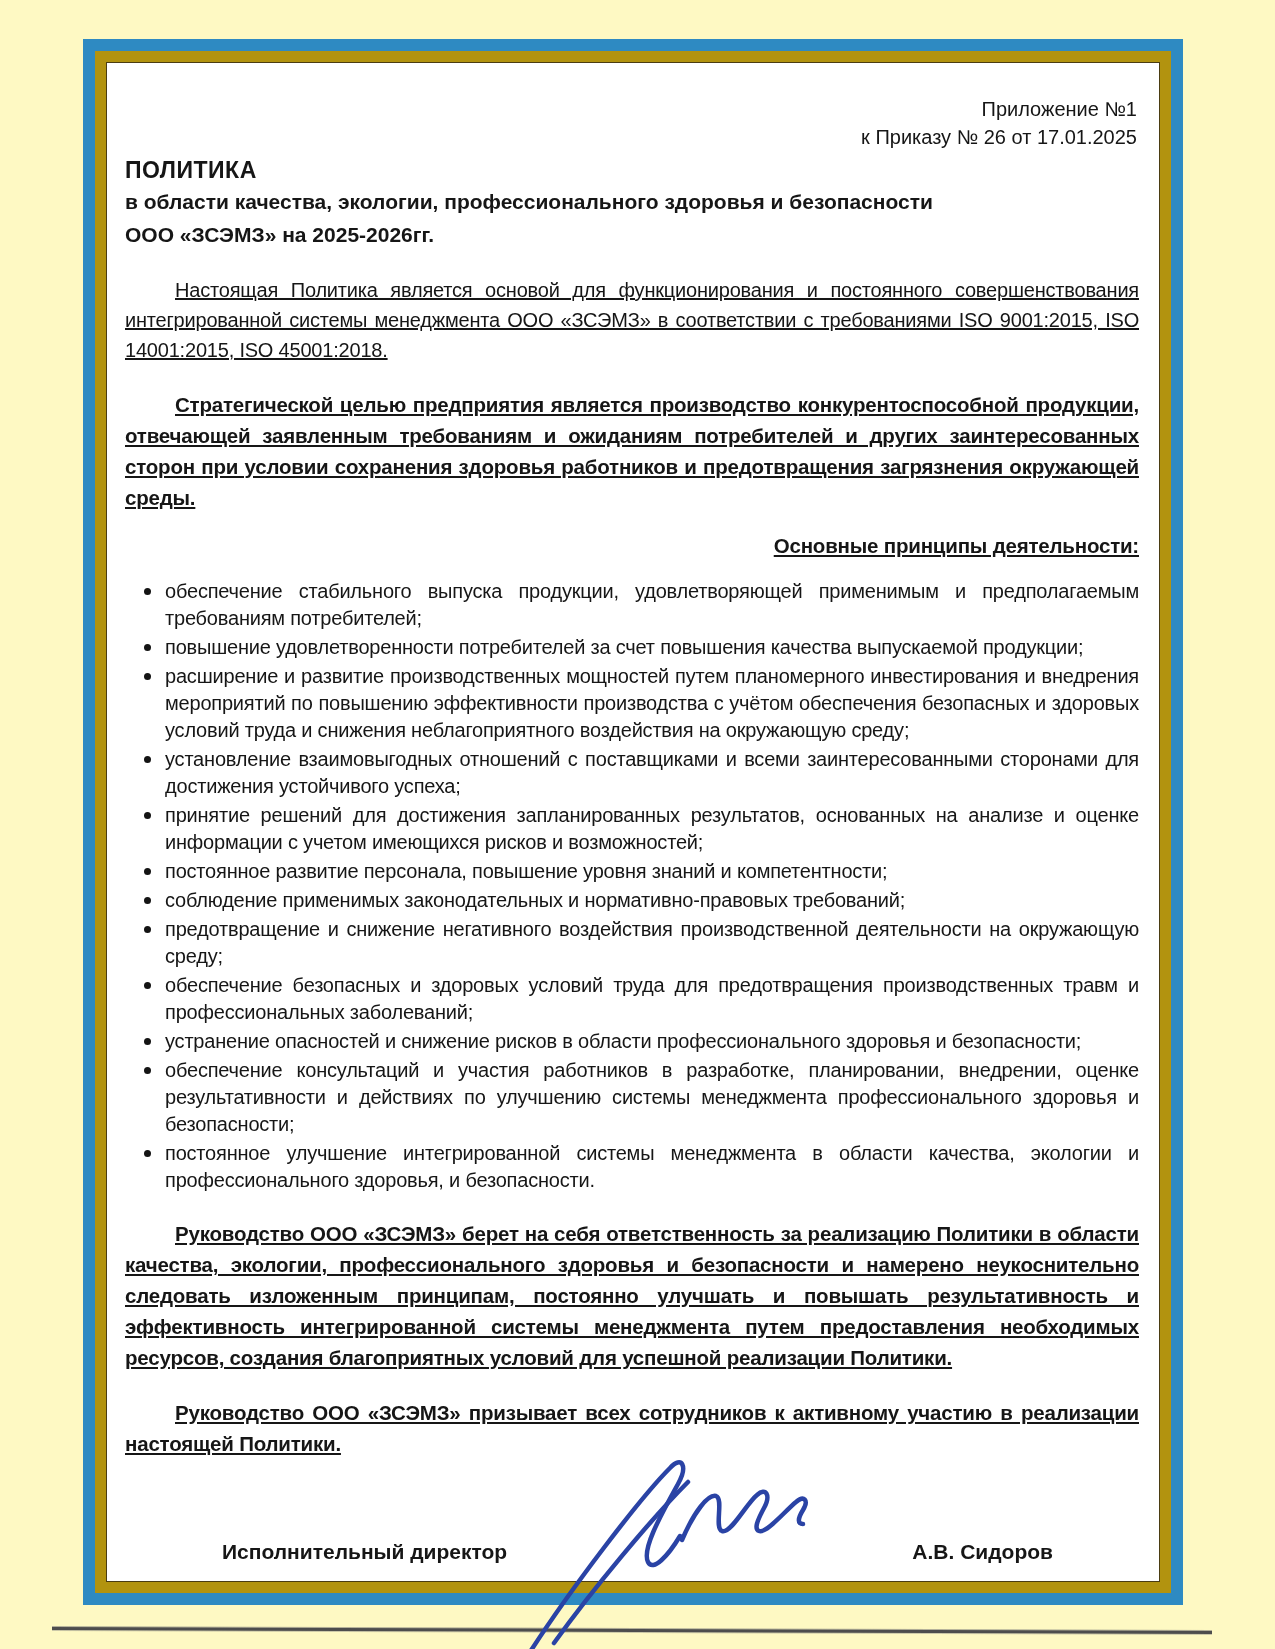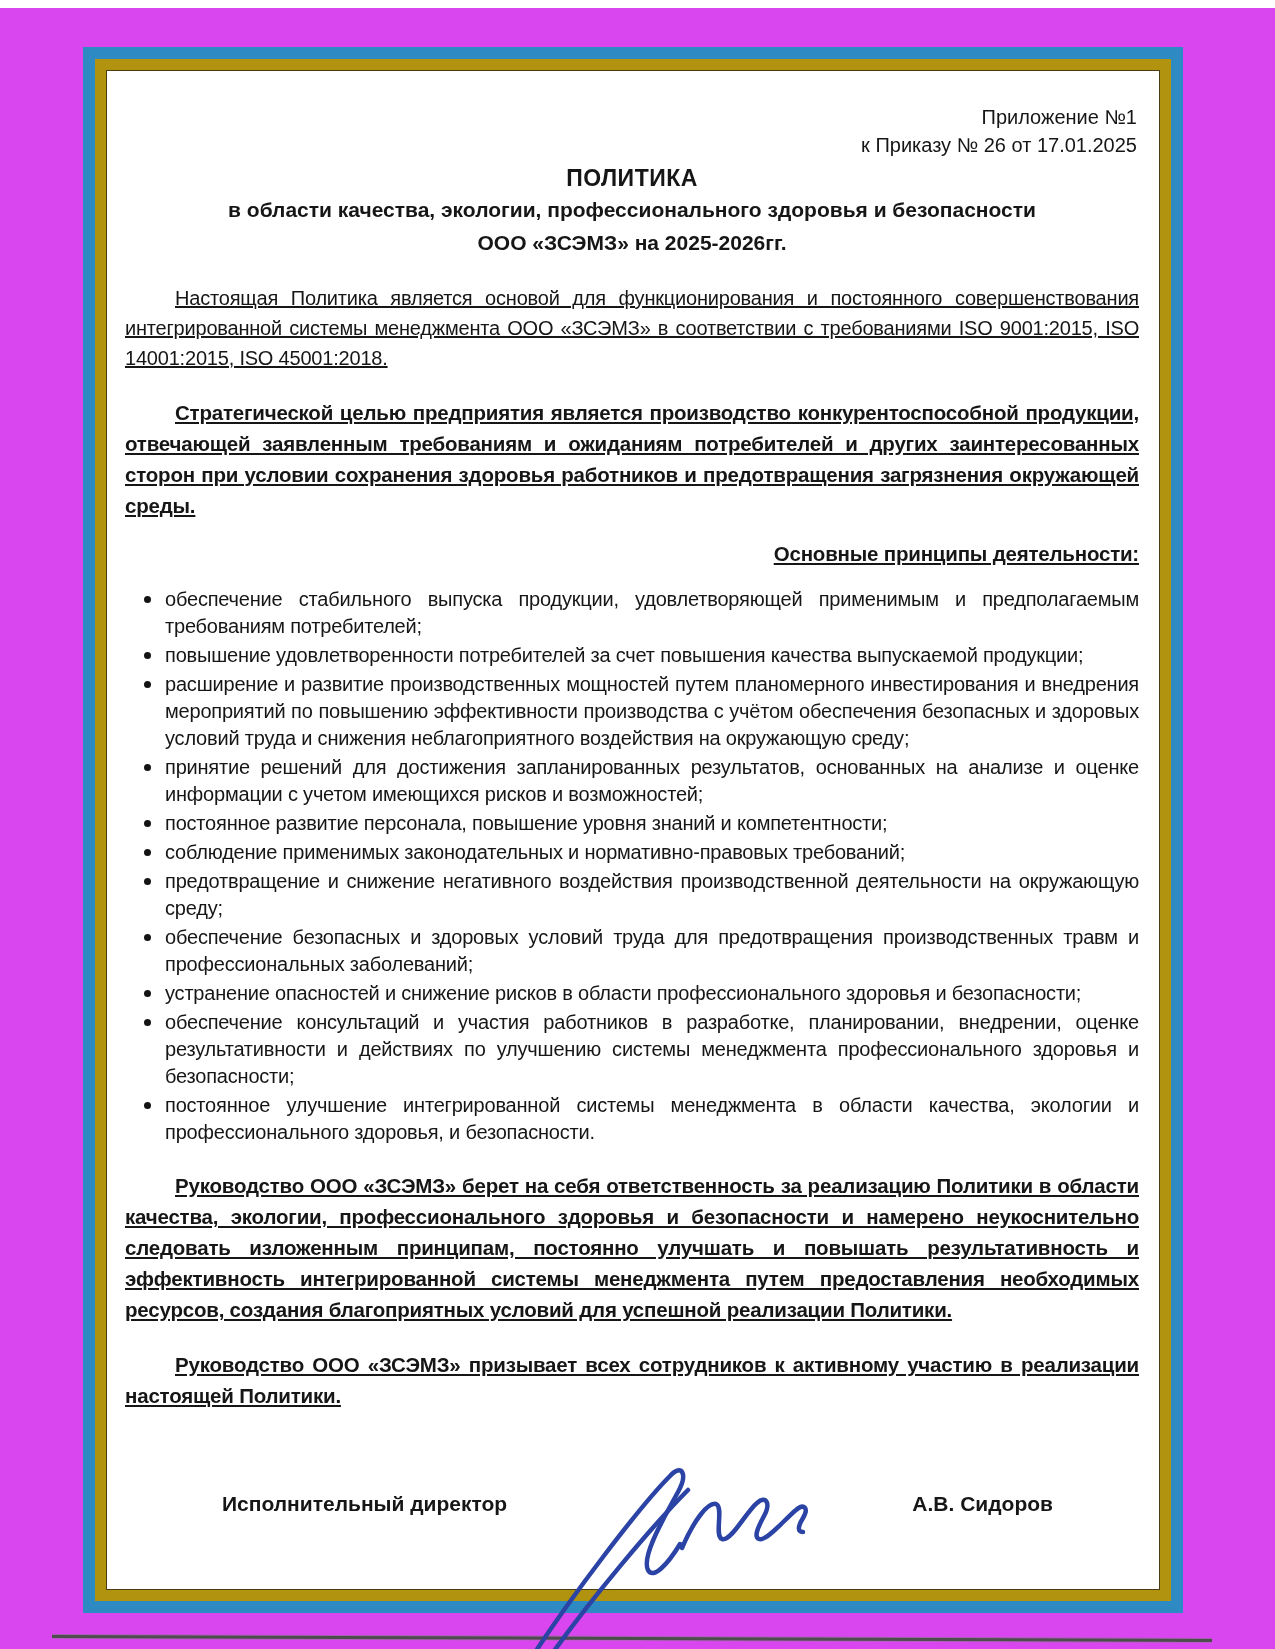--- a/index.html
+++ b/index.html
@@ -4,21 +4,21 @@
 <style>
   html,body{margin:0;padding:0;}
   body{
     width:1275px;height:1649px;
     background:#ffffff;
     font-family:"Liberation Sans","DejaVu Sans",sans-serif;
     color:#161616;
     position:relative;
     overflow:hidden;
   }
-  .page{position:absolute;inset:0;background:#d946ef;margin-top:8px;}
+  .page{position:absolute;inset:0;background:#fef9c3;}
   
   .frame-outer{
     position:absolute;left:83px;top:39px;width:1100px;height:1566px;
     box-sizing:border-box;
     border:12px solid #2e8ac2;
     box-shadow:inset 0 2px 0 rgba(15,45,70,.40);
   }
   .frame-inner{
     position:absolute;inset:0;
     box-sizing:border-box;
@@ -27,21 +27,21 @@
     background:#fff;
   }
   .content{
     position:absolute;inset:11px;
     box-sizing:border-box;
     padding:22px 10px 0 8px;
     font-size:20px;
     line-height:30px;
   }
   .doc-header{text-align:right;line-height:28px;font-size:20px;margin:0 2px 2px 0;}
-  .doc-title{text-align:center;font-weight:bold;margin-top:4px;}
+  .doc-title{text-align:left;font-weight:bold;margin-top:4px;}
   .doc-title .t1{font-size:23px;line-height:30px;letter-spacing:.5px;}
   .doc-title .t2{font-size:21px;line-height:33px;}
   .para{
     margin:24px 0 0 0;
     text-indent:50px;
     text-align:justify;
     letter-spacing:-0.2px;
     text-decoration:underline;
   }
   .para.bold{font-weight:bold;font-size:20.5px;line-height:31px;}
@@ -112,20 +112,21 @@
         <p class="para">Настоящая Политика является основой для функционирования и постоянного совершенствования интегрированной системы менеджмента ООО «ЗСЭМЗ» в соответствии с требованиями ISO 9001:2015, ISO 14001:2015, ISO 45001:2018.</p>
 
         <p class="para bold">Стратегической целью предприятия является производство конкурентоспособной продукции, отвечающей заявленным требованиям и ожиданиям потребителей и других заинтересованных сторон при условии сохранения здоровья работников и предотвращения загрязнения окружающей среды.</p>
 
         <p class="para heading">Основные принципы деятельности:</p>
 
         <ul class="principles">
           <li>обеспечение стабильного выпуска продукции, удовлетворяющей применимым и предполагаемым требованиям потребителей;</li>
           <li>повышение удовлетворенности потребителей за счет повышения качества выпускаемой продукции;</li>
           <li>расширение и развитие производственных мощностей путем планомерного инвестирования и внедрения мероприятий по повышению эффективности производства с учётом обеспечения безопасных и здоровых условий труда и снижения неблагоприятного воздействия на окружающую среду;</li>
+          <li>установление взаимовыгодных отношений с поставщиками и всеми заинтересованными сторонами для достижения устойчивого успеха;</li>
           <li>принятие решений для достижения запланированных результатов, основанных на анализе и оценке информации с учетом имеющихся рисков и возможностей;</li>
           <li>постоянное развитие персонала, повышение уровня знаний и компетентности;</li>
           <li>соблюдение применимых законодательных и нормативно-правовых требований;</li>
           <li>предотвращение и снижение негативного воздействия производственной деятельности на окружающую среду;</li>
           <li>обеспечение безопасных и здоровых условий труда для предотвращения производственных травм и профессиональных заболеваний;</li>
           <li>устранение опасностей и снижение рисков в области профессионального здоровья и безопасности;</li>
           <li>обеспечение консультаций и участия работников в разработке, планировании, внедрении, оценке результативности и действиях по улучшению системы менеджмента профессионального здоровья и безопасности;</li>
           <li>постоянное улучшение интегрированной системы менеджмента в области качества, экологии и профессионального здоровья, и безопасности.</li>
         </ul>
 

